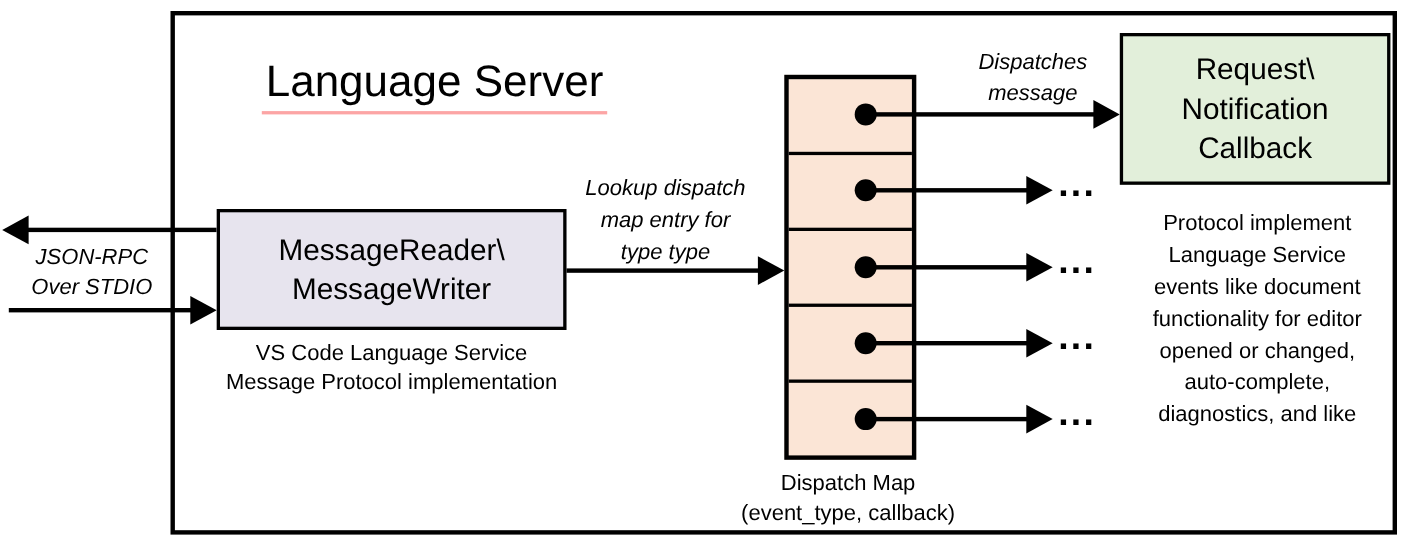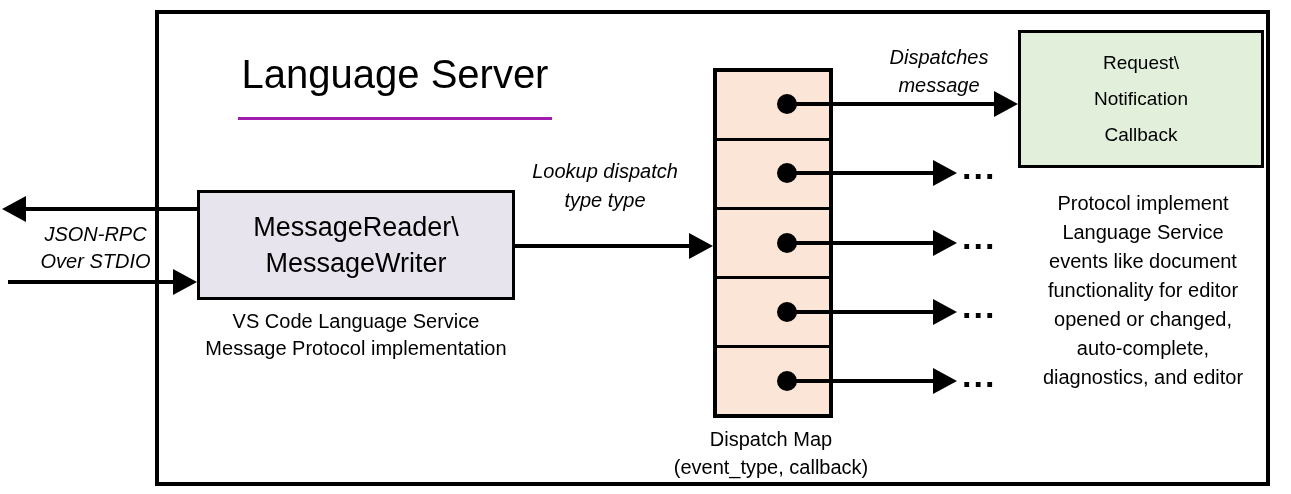--- a/index.html
+++ b/index.html
@@ -5,41 +5,41 @@
   html,body{margin:0;padding:0;background:#fff;}
   .canvas{
     position:relative;width:1291px;height:494px;background:#ffffff;
     font-family:"Liberation Sans",sans-serif;color:#000;overflow:hidden;
   }
   .outer{
     position:absolute;left:155px;top:10px;width:1115px;height:476px;
     border:4px solid #000;box-sizing:border-box;background:transparent;
   }
   .title{position:absolute;left:230px;top:52px;width:330px;text-align:center;font-size:40px;}
-  .title span{display:inline-block;border-bottom:3px solid #a21caf;padding:0 4px 20px;}
+  .title span{display:inline-block;border-bottom:3px solid #fca5a5;padding:0 4px 4px;}
   .box{
     position:absolute;border:3px solid #000;box-sizing:border-box;
     display:flex;flex-direction:column;align-items:center;justify-content:center;
     text-align:center;
   }
   .mr-box{left:197px;top:190px;width:318px;height:110px;font-size:27px;line-height:36px;}
-  .cb-box{left:1018px;top:30px;width:246px;height:138px;font-size:19px;line-height:36px;}
+  .cb-box{left:1018px;top:30px;width:246px;height:138px;font-size:27px;line-height:36px;}
   .map{
     position:absolute;left:713px;top:68px;width:120px;height:350px;
     border:4px solid #000;box-sizing:border-box;display:flex;flex-direction:column;
   }
   .map .cell{flex:1;}
   .map .cell + .cell{border-top:3px solid #000;}
   .hline{position:absolute;height:4px;background:#000;}
   .arr-r{position:absolute;width:0;height:0;border-top:13px solid transparent;border-bottom:13px solid transparent;border-left:24px solid #000;}
   .arr-l{position:absolute;width:0;height:0;border-top:13px solid transparent;border-bottom:13px solid transparent;border-right:24px solid #000;}
   .dot{position:absolute;width:20px;height:20px;border-radius:50%;background:#000;}
   .lbl{position:absolute;font-size:20px;text-align:center;line-height:27px;}
   .lbl-i{position:absolute;font-size:20px;font-style:italic;text-align:center;line-height:28px;}
-  .stdio-lbl{left:18px;top:221px;width:155px;line-height:27px;}
+  .stdio-lbl{left:6px;top:221px;width:155px;line-height:27px;}
   .lookup-lbl{left:500px;top:157px;width:210px;line-height:29px;}
   .disp-lbl{left:869px;top:43px;width:140px;}
   .mr-cap{left:156px;top:308px;width:400px;}
   .map-lbl{left:656px;top:425px;width:230px;line-height:28px;}
   .note{position:absolute;left:1008px;top:189px;width:270px;font-size:20px;line-height:29px;text-align:center;}
   .ellipsis{position:absolute;width:56px;font-size:34px;font-weight:bold;letter-spacing:2px;line-height:34px;text-align:left;}
 </style>
 </head>
 <body>
 
@@ -69,20 +69,21 @@
   <div class="lbl mr-cap">
     <div>VS Code Language Service</div>
     <div>Message Protocol implementation</div>
   </div>
 
   <div class="hline" style="left:515px;top:244px;width:176px;"></div>
   <div class="arr-r" style="left:689px;top:233px;"></div>
 
   <div class="lbl-i lookup-lbl">
     <div>Lookup dispatch</div>
+    <div>map entry for</div>
     <div>type type</div>
   </div>
 
   <div class="map" style="background-color: rgb(251, 229, 214);">
     <div class="cell"></div>
     <div class="cell"></div>
     <div class="cell"></div>
     <div class="cell"></div>
     <div class="cell"></div>
   </div>
@@ -122,21 +123,21 @@
     <div>Callback</div>
   </div>
 
   <div class="note">
     <div>Protocol implement</div>
     <div>Language Service</div>
     <div>events like document</div>
     <div>functionality for editor</div>
     <div>opened or changed,</div>
     <div>auto-complete,</div>
-    <div>diagnostics, and editor</div>
+    <div>diagnostics, and like</div>
   </div>
 
   <div class="lbl map-lbl">
     <div>Dispatch Map</div>
     <div>(event_type, callback)</div>
   </div>
 
 </div>
 
 </body></html>

